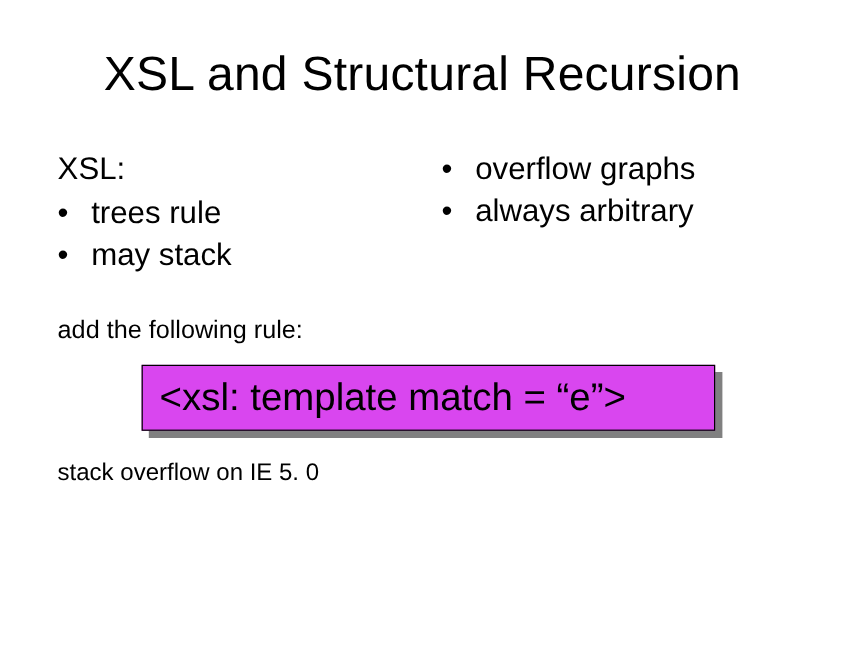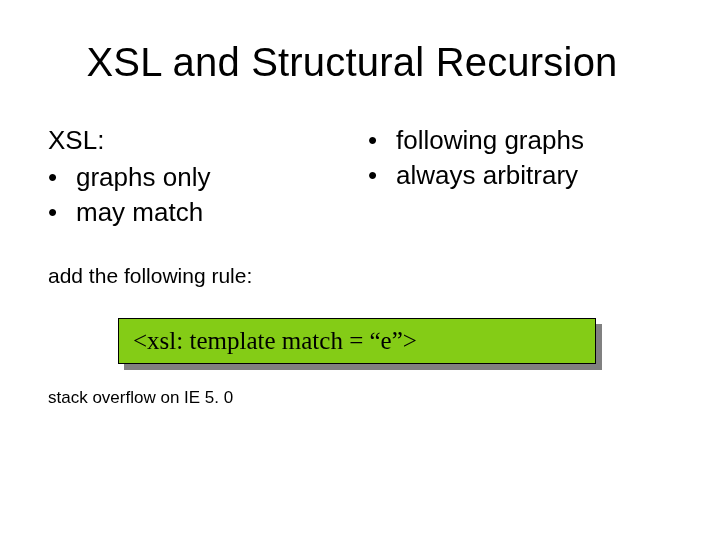--- a/index.html
+++ b/index.html
@@ -41,75 +41,75 @@
   .bul {
     display: flex;
     align-items: flex-start;
   }
   .bul .dot {
     width: 28px;
     flex: 0 0 28px;
   }
   .rule-intro {
     font-size: 21px;
-    margin-bottom: 30px;
+    margin-bottom: 16px;
   }
   .codebox-wrap {
     margin-left: 70px;
     margin-right: 60px;
     position: relative;
     margin-bottom: 24px;
   }
   .codebox-shadow {
     position: absolute;
     top: 6px;
     left: 6px;
     right: -6px;
     bottom: -6px;
     background: #808080;
   }
   .codebox {
     position: relative;
-    background: #84cc16;
+    background: #d946ef;
     border: 1.5px solid #000;
     padding: 6px 14px 6px 14px;
-    font-size: 25px;
+    font-size: 32px;
     line-height: 1.28;
-    font-family: Liberation Serif, serif;
+    font-family: Liberation Sans, sans-serif;
   }
   .codebox .indent {
     padding-left: 44px;
   }
   .footer {
-    font-size: 17px;
+    font-size: 20px;
   }
 </style>
 </head>
 <body>
 
 <div class="slide">
 
   <h1 class="title">XSL and Structural Recursion</h1>
 
   <div class="cols">
     <div class="col">
       <div class="col-head">XSL:</div>
       <div class="bul">
         <span class="dot">•  </span>
-        <span>graphs only</span>
+        <span>trees rule</span>
       </div>
       <div class="bul">
         <span class="dot">•  </span>
-        <span>may match</span>
+        <span>may stack</span>
       </div>
     </div>
     <div class="col">
       <div class="bul">
         <span class="dot">•  </span>
-        <span>following graphs</span>
+        <span>overflow graphs</span>
       </div>
       <div class="bul">
         <span class="dot">•  </span>
         <span>always arbitrary</span>
       </div>
     </div>
   </div>
 
   <div class="rule-intro">add the following rule:</div>
 

